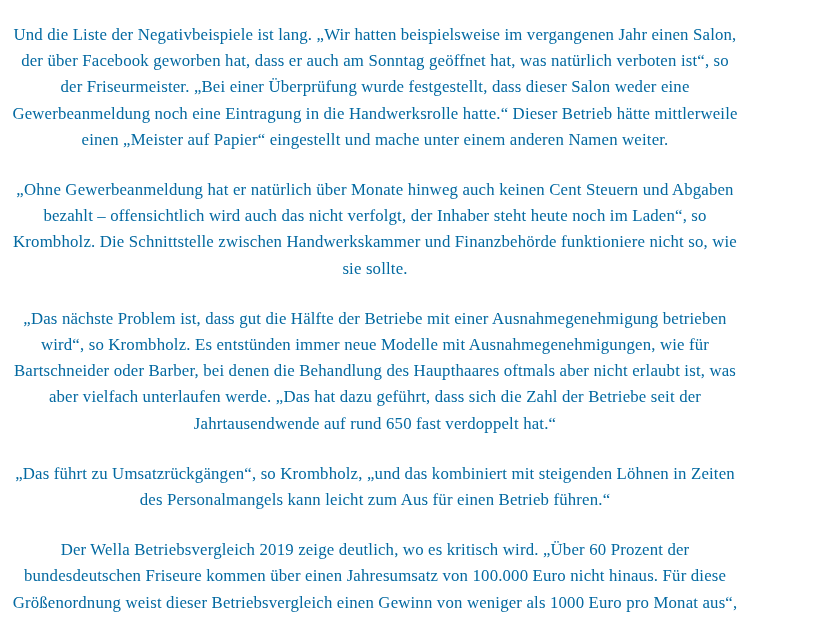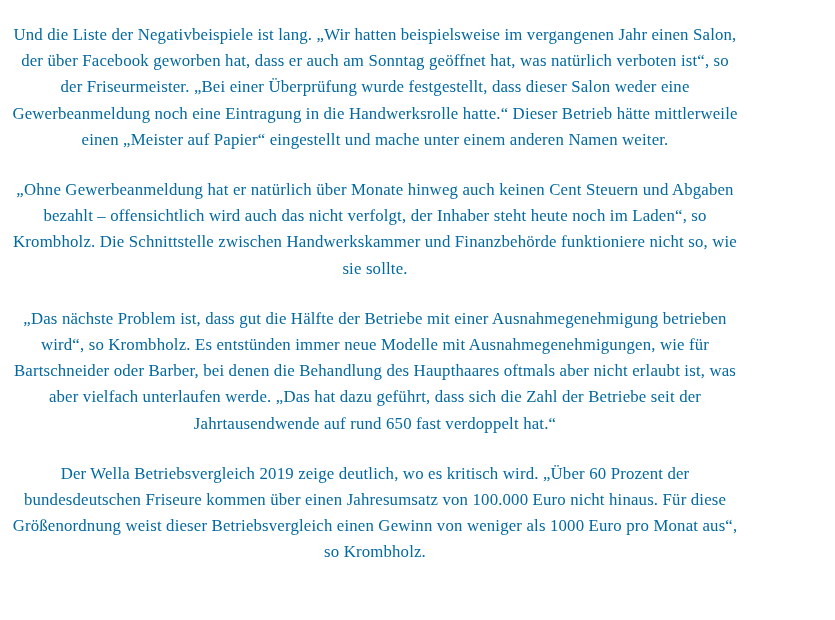--- a/index.html
+++ b/index.html
@@ -30,14 +30,15 @@
     margin-bottom: 0;
   }
 </style>
 </head>
 <body>
 
 <div class="article">
   <p class="para">Und die Liste der Negativbeispiele ist lang. „Wir hatten beispielsweise im vergangenen Jahr einen Salon, der über Facebook geworben hat, dass er auch am Sonntag geöffnet hat, was natürlich verboten ist“, so der Friseurmeister. „Bei einer Überprüfung wurde festgestellt, dass dieser Salon weder eine Gewerbeanmeldung noch eine Eintragung in die Handwerksrolle hatte.“ Dieser Betrieb hätte mittlerweile einen „Meister auf Papier“ eingestellt und mache unter einem anderen Namen weiter.</p>
   <p class="para">„Ohne Gewerbeanmeldung hat er natürlich über Monate hinweg auch keinen Cent Steuern und Abgaben bezahlt – offensichtlich wird auch das nicht verfolgt, der Inhaber steht heute noch im Laden“, so Krombholz. Die Schnittstelle zwischen Handwerkskammer und Finanzbehörde funktioniere nicht so, wie sie sollte.</p>
   <p class="para">„Das nächste Problem ist, dass gut die Hälfte der Betriebe mit einer Ausnahmegenehmigung betrieben wird“, so Krombholz. Es entstünden immer neue Modelle mit Ausnahmegenehmigungen, wie für Bartschneider oder Barber, bei denen die Behandlung des Haupthaares oftmals aber nicht erlaubt ist, was aber vielfach unterlaufen werde. „Das hat dazu geführt, dass sich die Zahl der Betriebe seit der Jahrtausendwende auf rund 650 fast verdoppelt hat.“</p>
+  <p class="para">„Das führt zu Umsatzrückgängen“, so Krombholz, „und das kombiniert mit steigenden Löhnen in Zeiten des Personalmangels kann leicht zum Aus für einen Betrieb führen.“</p>
   <p class="para">Der Wella Betriebsvergleich 2019 zeige deutlich, wo es kritisch wird. „Über 60 Prozent der bundesdeutschen Friseure kommen über einen Jahresumsatz von 100.000 Euro nicht hinaus. Für diese Größenordnung weist dieser Betriebsvergleich einen Gewinn von weniger als 1000 Euro pro Monat aus“, so Krombholz.</p>
 </div>
 
 </body></html>

